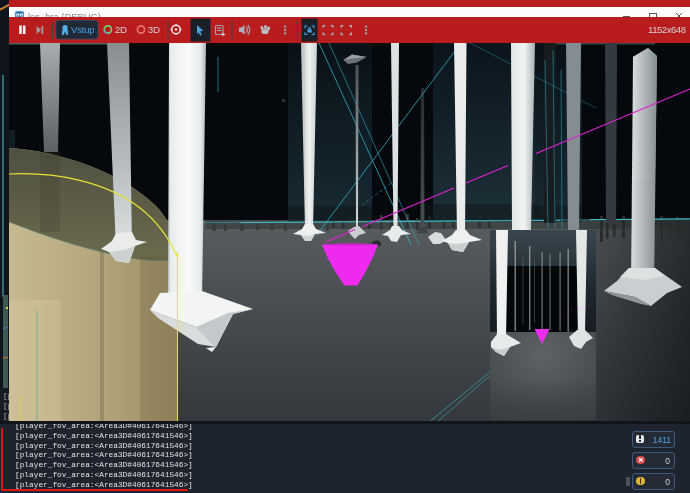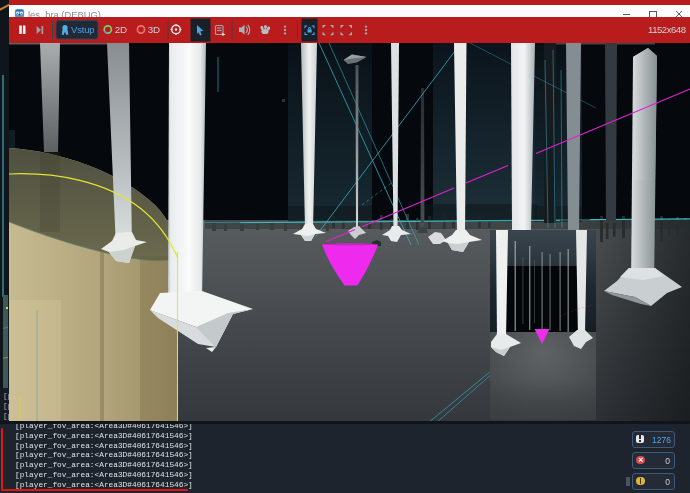--- a/index.html
+++ b/index.html
@@ -18,21 +18,21 @@
   <div class="abs" style="left:-2px;top:62px;width:12px;height:1.2px;background:#c87830;transform:rotate(-12deg);"></div>
   <div class="abs" style="left:3px;top:12px;width:2.5px;height:1.5px;background:#d8d840;"></div>
 </div>
 <div class="abs" style="left:0;top:388px;width:9px;height:35px;background:#171c24;overflow:hidden;">
   <div style="position:absolute;left:3px;top:4.3px;font-family:'Liberation Mono',monospace;font-size:7.8px;line-height:9.95px;color:#aab0b6;white-space:pre;">[p
 [p
 [p
 [p</div>
 </div>
 
-<div class="abs" style="left:9px;top:0;width:681px;height:17px;background:#fcfcfc;border-top:5px solid #b91c1c;box-sizing:border-box;">
+<div class="abs" style="left:9px;top:0;width:681px;height:17px;background:#fcfcfc;border-top:7px solid #b91c1c;box-sizing:border-box;">
   <svg class="abs" style="left:4.5px;top:3px;" width="11" height="11" viewBox="0 0 24 24">
     <rect x="2" y="2" width="20" height="20" rx="5" fill="#4e96cc"></rect>
     <circle cx="8" cy="11" r="3.2" fill="#eaf2f8"></circle>
         <circle cx="16" cy="11" r="3.2" fill="#eaf2f8"></circle>
     <circle cx="8" cy="11.5" r="1.3" fill="#2a4a66"></circle>
         <circle cx="16" cy="11.5" r="1.3" fill="#2a4a66"></circle>
     <rect x="10.8" y="13" width="2.4" height="3" fill="#2a4a66"></rect>
     <rect x="4" y="4.5" width="16" height="2.5" rx="1.2" fill="#356e9e"></rect>
   </svg>
   <div class="abs" style="left:19px;top:3.5px;font-size:9.4px;color:#878d93;">les_hra (DEBUG)</div>
@@ -410,21 +410,21 @@
 [player_fov_area:&lt;Area3D#40617641546&gt;]</div>
 </div>
 
 <div class="abs" style="left:0.5px;top:428px;width:2px;height:62px;background:#e01414;border-radius:1px;"></div>
 <div class="abs" style="left:0.5px;top:488.5px;width:187px;height:2.2px;background:#e01414;border-radius:1px;"></div>
 
 <div class="abs" style="left:632px;top:431px;width:41px;height:14.5px;background:#242b36;border:1px solid #3e5a7a;border-radius:3px;">
   <div class="abs" style="left:3px;top:2.5px;width:8px;height:8px;background:#e8eaec;border-radius:2px;"></div>
   <div class="abs" style="left:5.7px;top:3px;width:2.2px;height:4px;background:#242b36;"></div>
   <div class="abs" style="left:5.7px;top:8px;width:2.2px;height:1.6px;background:#242b36;"></div>
-  <div class="abs" style="right:3px;top:2.5px;font-size:8.5px;color:#4fa7e0;">1276</div>
+  <div class="abs" style="right:3px;top:2.5px;font-size:8.5px;color:#4fa7e0;">1411</div>
 </div>
 <div class="abs" style="left:632px;top:452px;width:41px;height:14.5px;background:#242b36;border:1px solid #3e5a7a;border-radius:3px;">
   <div class="abs" style="left:3px;top:2.5px;width:8.5px;height:8.5px;background:#d84848;border-radius:50%;"></div>
   <svg class="abs" style="left:4.5px;top:4px;" width="5.5" height="5.5" viewBox="0 0 6 6">
         <path d="M1 1 L5 5 M5 1 L1 5" stroke="#fff" stroke-width="1.3"></path>
       </svg>
   <div class="abs" style="right:4px;top:2.5px;font-size:8.5px;color:#c8ced4;">0</div>
 </div>
 <div class="abs" style="left:632px;top:473px;width:41px;height:14.5px;background:#242b36;border:1px solid #3e5a7a;border-radius:3px;">
   <div class="abs" style="left:3px;top:2.5px;width:8.5px;height:8.5px;background:#ddb72f;border-radius:50%;"></div>

